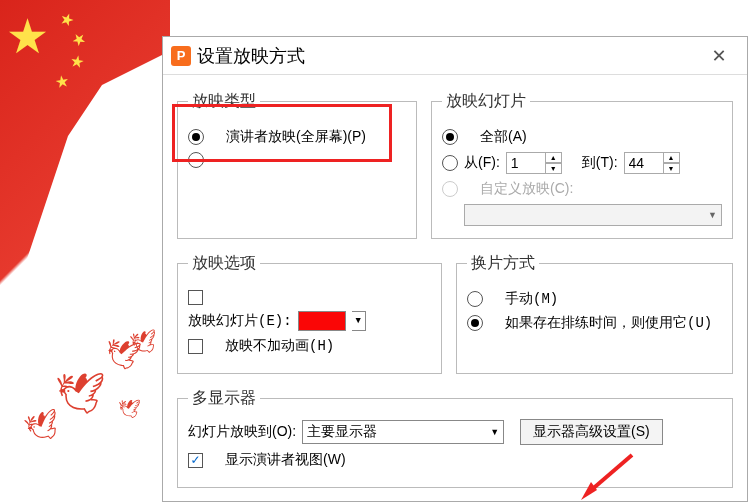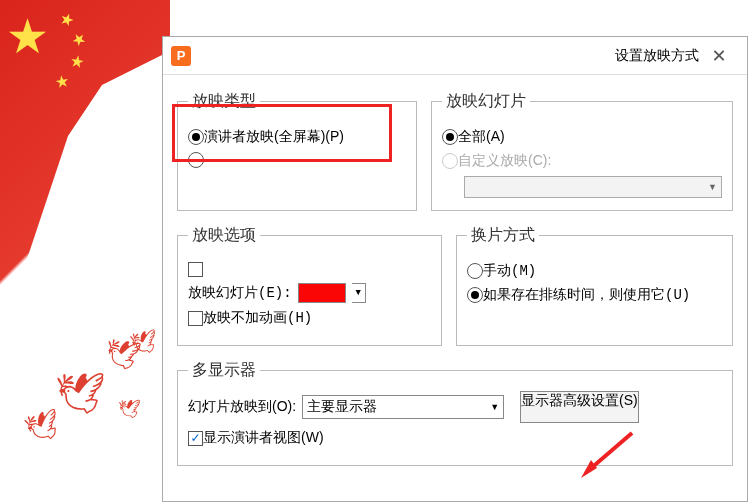--- a/index.html
+++ b/index.html
@@ -47,21 +47,21 @@
       border-bottom:1px solid #ddd;
     }
     .app-icon {
       width:20px;height:20px;
       background:#f86d1d;
       border-radius:3px;
       display:flex;align-items:center;justify-content:center;
       color:#fff;font-weight:bold;font-size:13px;
       margin-right:6px;
     }
-    .titlebar .title { flex:1; font-size:14px;text-align:right; }
+    .titlebar .title { flex:1; font-size:18px; }
     .close-btn {
       width:40px;height:30px;
       display:flex;align-items:center;justify-content:center;
       font-size:18px; color:#555; cursor:pointer;
     }
     .body {
       position:relative;
       padding:16px 14px 10px 14px;
     }
     fieldset {
@@ -76,21 +76,21 @@
     .red-box {
       position:absolute;
       border:3px solid #e22;
       pointer-events:none;
       top:-8px; left:-6px;
       width:220px; height:58px;
     }
     label.opt {
       display:flex; align-items:center;
       margin:6px 0;
-      gap:0;
+      gap:22px;
     }
     
     .radio {
       width:16px;height:16px;border:1px solid #555;border-radius:50%;
       display:inline-flex;align-items:center;justify-content:center;
       flex-shrink:0;
     }
     .radio.checked::after{ content:""; width:8px;height:8px;background:#000;border-radius:50%;}
     .radio.disabled{ border-color:#ccc;}
     
@@ -118,22 +118,22 @@
     .disabled-text { color:#aaa; }
     .combo-long {
       width:258px;height:22px;border:1px solid #aaa;background:#f3f3f3;
       display:flex;align-items:center;justify-content:flex-end;padding-right:4px;font-size:9px;color:#666;
     }
     .row-bottom { margin-top:14px;}
     .fs-multi { width:100%; }
     .sel { width:202px;height:24px;border:1px solid #888;padding:0 4px;display:flex;align-items:center;justify-content:space-between;background:#fff;}
     .sel .arrow{font-size:9px;}
     .btn {
-      height:32px;border:1px solid #888;background:#f4f4f4;padding:0 0;
-      display:inline-flex;font-size:14px;cursor:pointer;
+      height:26px;border:1px solid #888;background:#f4f4f4;padding:0 12px;
+      display:inline-flex;align-items:center;font-size:14px;cursor:pointer;
     }
     .red-arrow {
       position:absolute;
       right:110px; bottom:-2px;
       width:60px;height:50px;
       pointer-events:none;
     }
   </style>
 </head>
 <body>
@@ -170,20 +170,41 @@
           <span class="radio"></span>
         </label>
       </fieldset>
 
       <fieldset class="fs-slides">
         <legend>放映幻灯片</legend>
         <label class="opt">
           <span class="radio checked"></span>
           <span>全部(A)</span>
         </label>
+        <div class="opt inline">
+          <label class="inline">
+            <span class="radio"></span>
+            <span>从(F):</span>
+          </label>
+          <span class="spin">
+            <input value="1" style="">
+            <span class="arrows">
+                <span>▲</span>
+                <span>▼</span>
+              </span>
+          </span>
+          <span style="margin-left:14px">到(T):</span>
+          <span class="spin">
+            <input value="44" style="">
+            <span class="arrows">
+                <span>▲</span>
+                <span>▼</span>
+              </span>
+          </span>
+        </div>
         <label class="opt disabled-text">
           <span class="radio disabled"></span>
           <span>自定义放映(C):</span>
         </label>
         <div class="combo-long" style="margin-left:22px;">▼</div>
       </fieldset>
     </div>
 
     <div class="row-mid">
       <fieldset class="mid-left">

